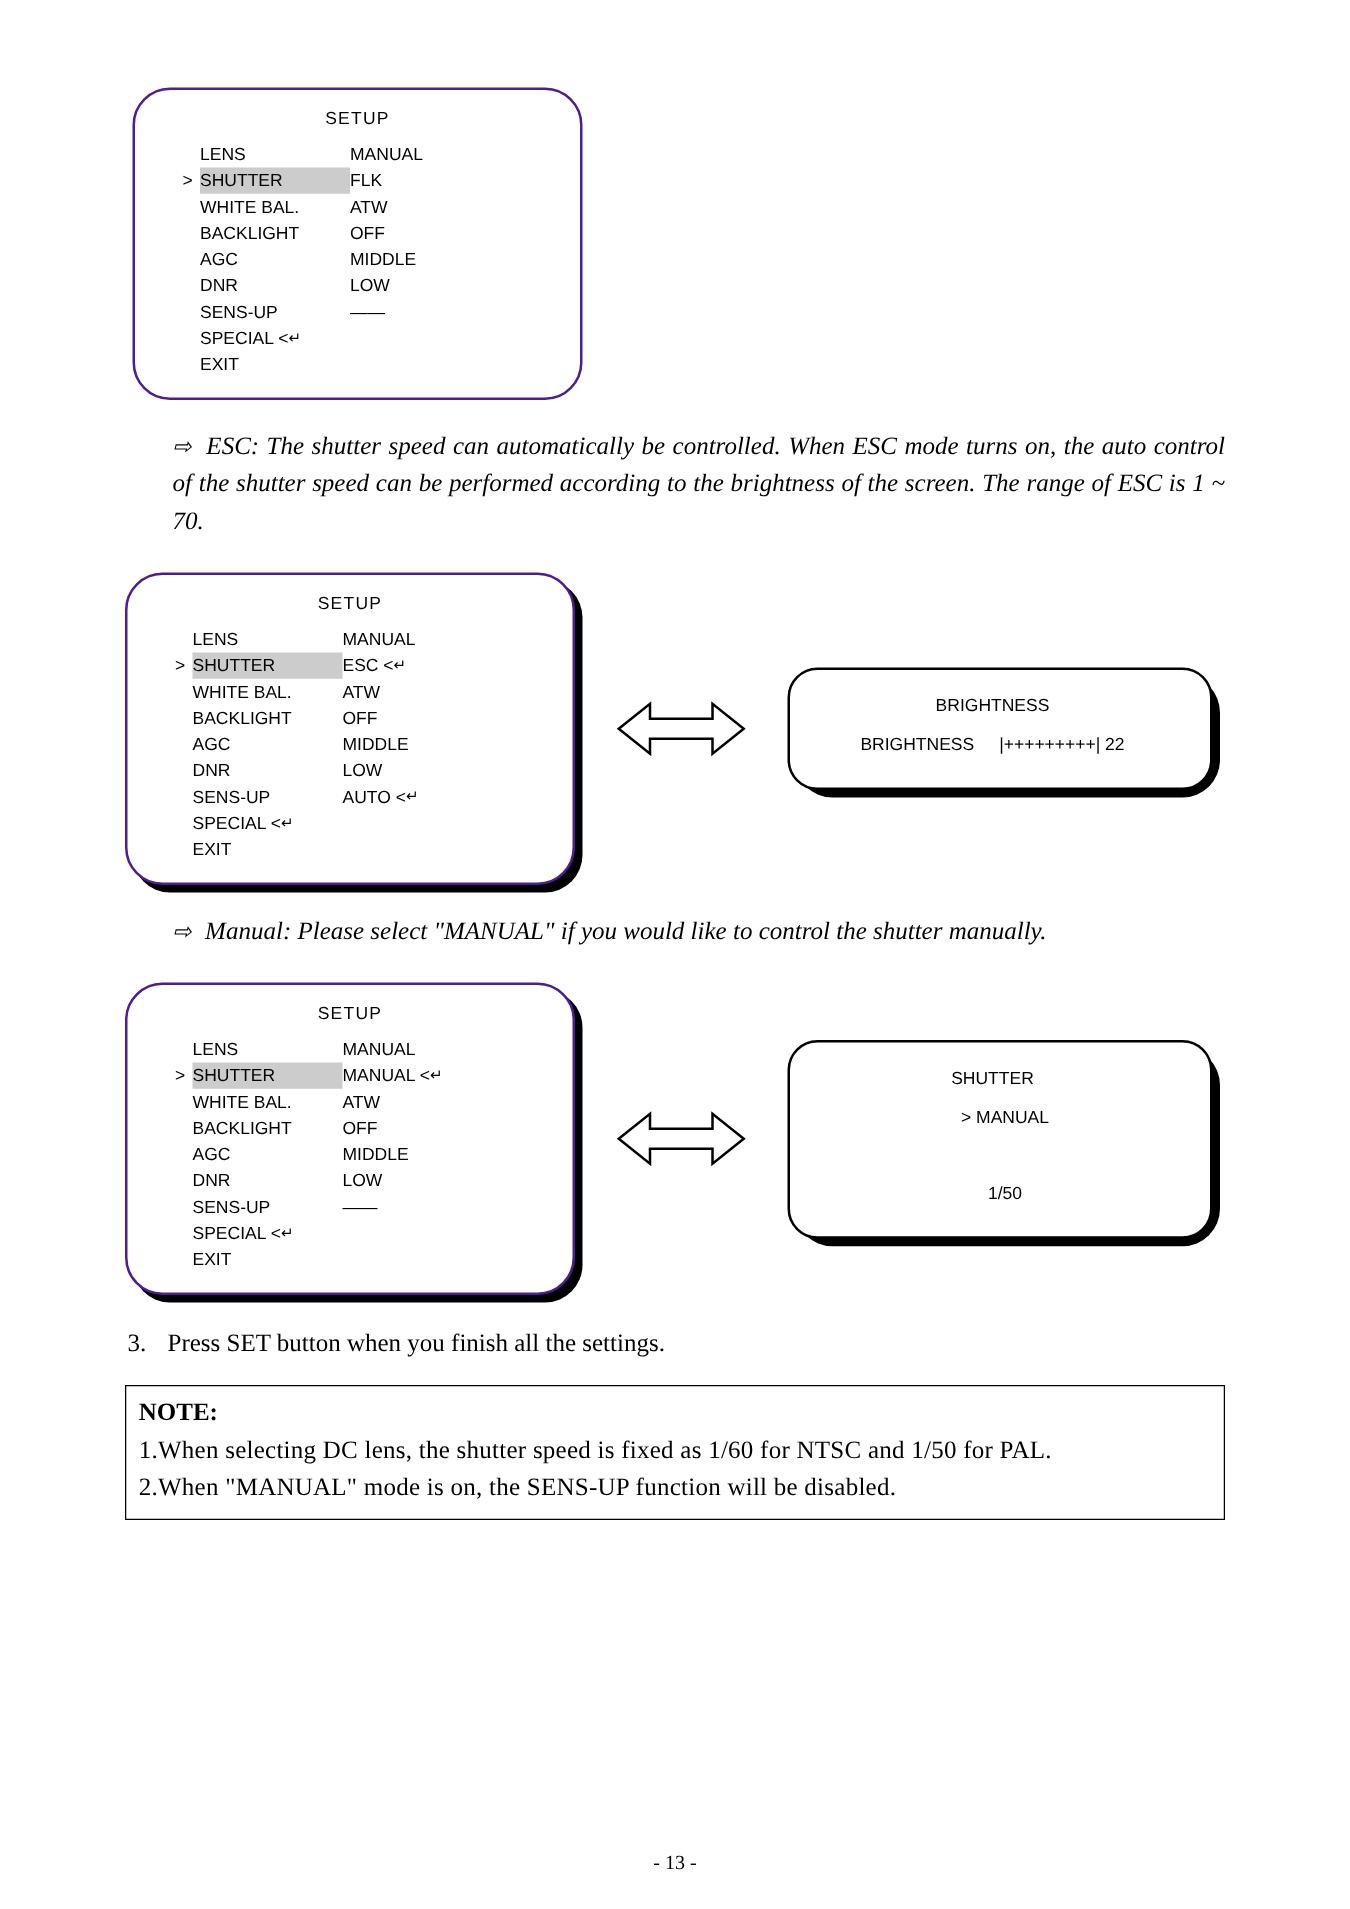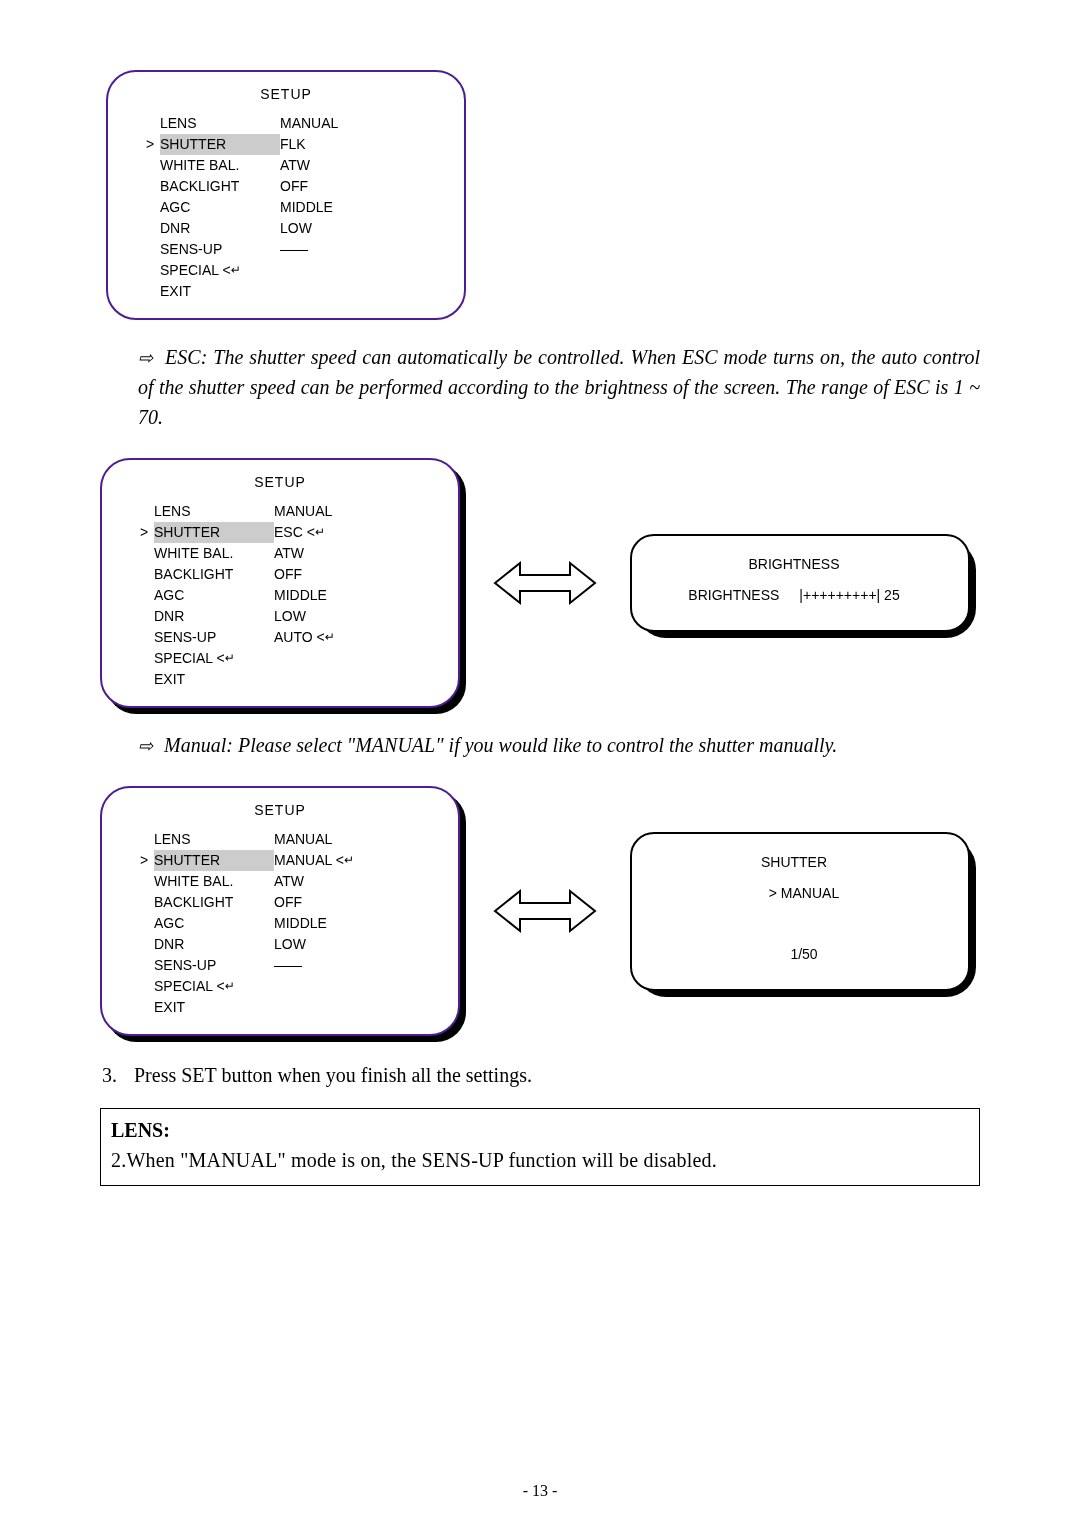--- a/index.html
+++ b/index.html
@@ -235,21 +235,21 @@
     </div>
   </div>
   <svg class="biarrow-svg" width="110" height="60" viewBox="0 0 110 60">
     <path d="M5 30 L30 10 L30 22 L80 22 L80 10 L105 30 L80 50 L80 38 L30 38 L30 50 Z" fill="none" stroke="#000" stroke-width="2"></path>
   </svg>
   <div class="shadowed">
     <div class="info-box">
       <div class="ib-title">BRIGHTNESS</div>
       <div class="ib-body">
         <span>BRIGHTNESS</span>
-        <span>|+++++++++| 25</span>
+        <span>|+++++++++| 22</span>
       </div>
     </div>
   </div>
 </div>
 
 <div class="para indent1">
   <span class="arrow-bullet">⇨</span>
   <span>Manual: Please select "MANUAL" if you would like to control the shutter manually.</span>
 </div>
 
@@ -309,17 +309,18 @@
       </div>
     </div>
   </div>
 </div>
 
 <ol class="body-list" start="3">
   <li>Press SET button when you finish all the settings.</li>
 </ol>
 
 <div class="note-box">
-  <div class="note-heading">LENS:</div>
+  <div class="note-heading">NOTE:</div>
+  <div class="note-text">1.When selecting DC lens, the shutter speed is fixed as 1/60 for NTSC and 1/50 for PAL.</div>
   <div class="note-text">2.When "MANUAL" mode is on, the SENS-UP function will be disabled.</div>
 </div>
 
 <div class="page-num">- 13 -</div>
 
 </body></html>

